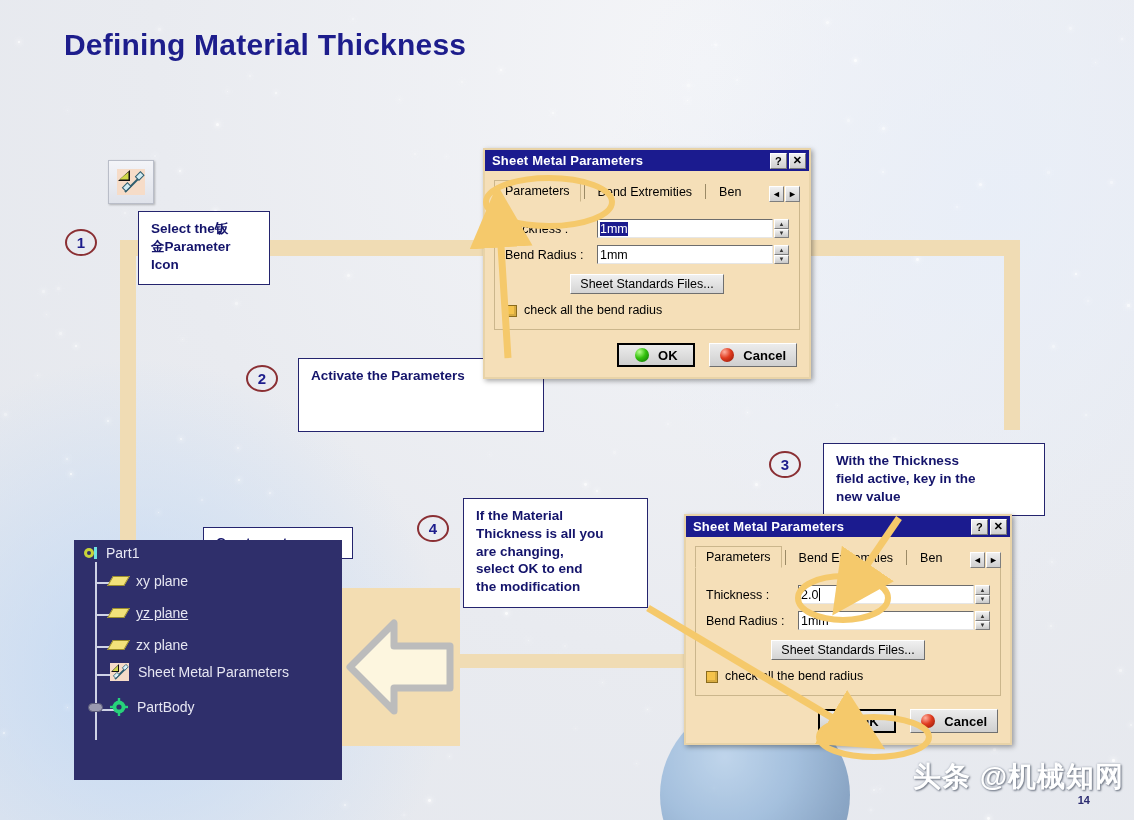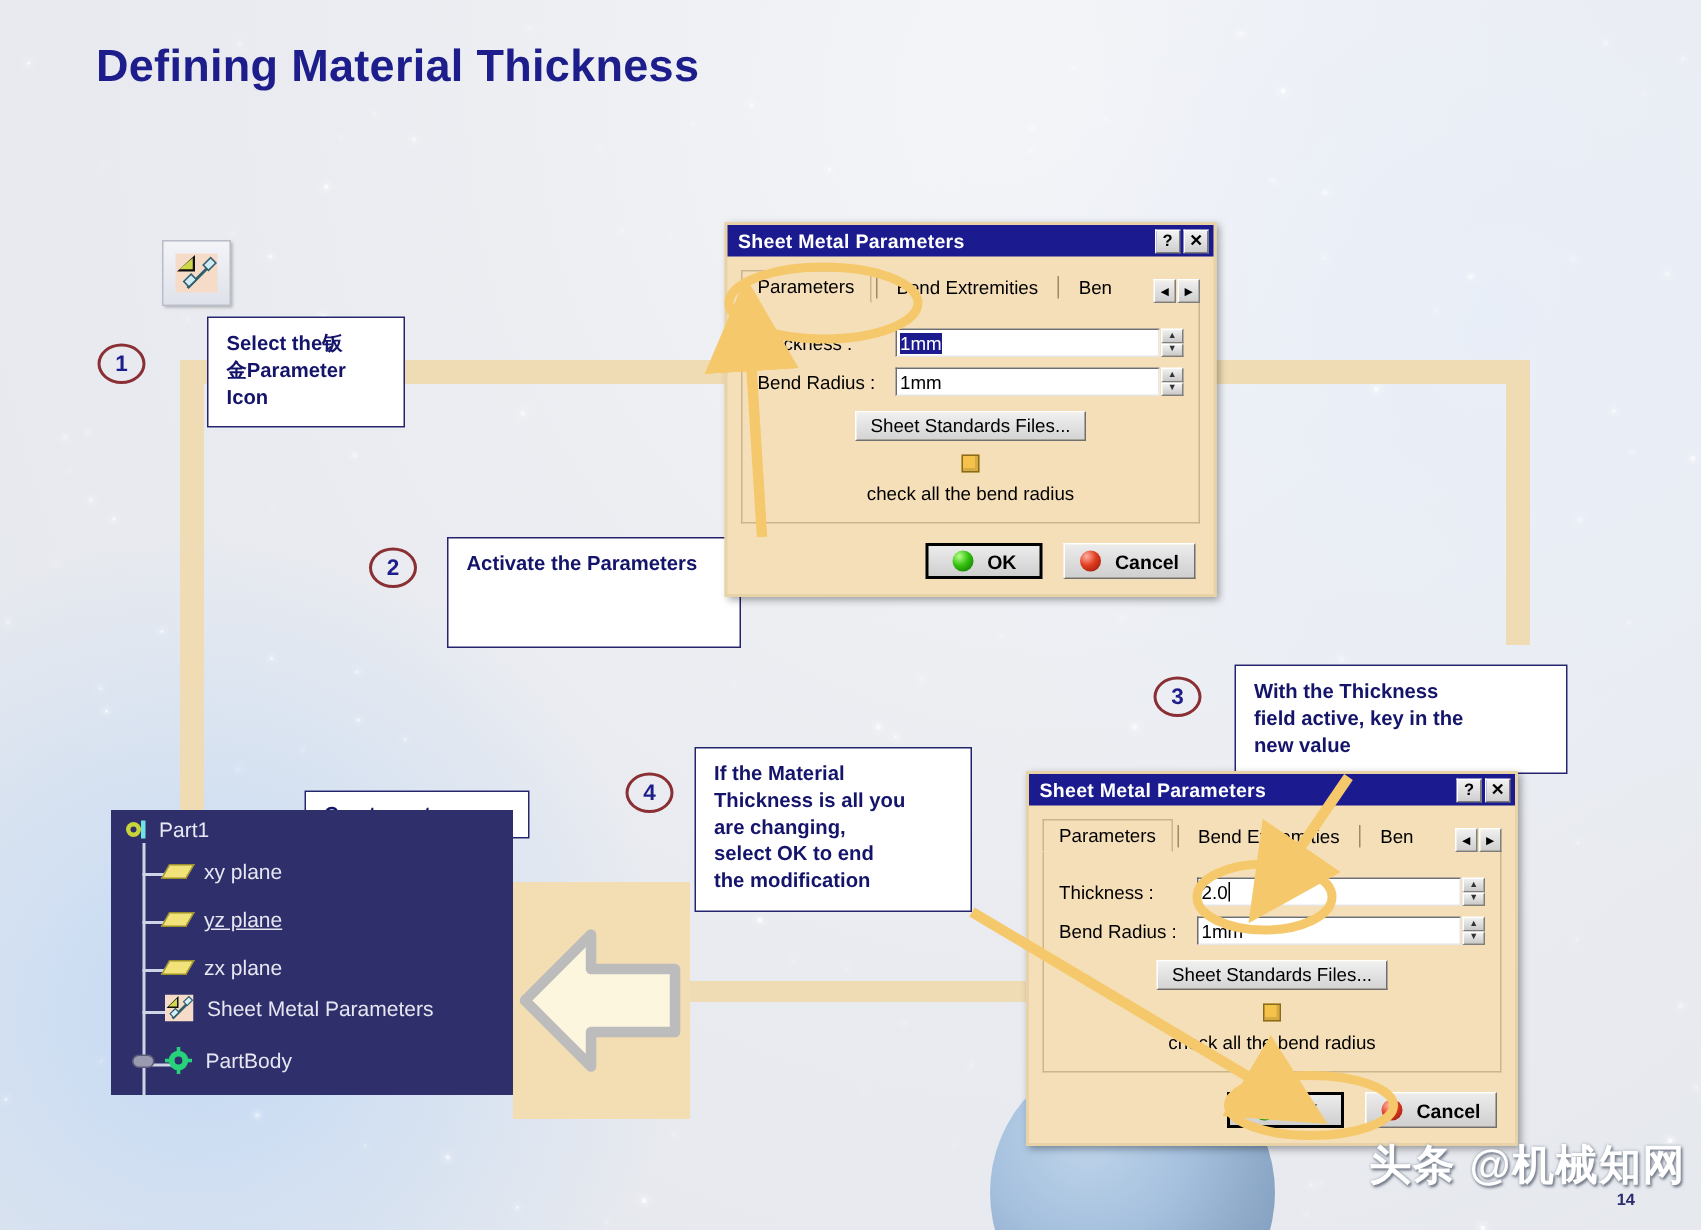--- a/index.html
+++ b/index.html
@@ -63,21 +63,21 @@
   
   #smp-toolbar-icon{
     position:absolute; left:108px; top:160px; width:46px; height:44px;
     background:linear-gradient(180deg,#f3f4f8 0%,#dfe2ea 100%);
     border:1px solid #b9bdc8; box-shadow:1px 1px 2px rgba(0,0,0,.25);
     display:flex; align-items:center; justify-content:center;
   }
 
   
   #spec-tree{
-    position:absolute; left:74px; top:540px; width:268px; height:190px;
+    position:absolute; left:74px; top:540px; width:268px; height:240px;
     background:#2f2f6b; color:#e8e8f4; overflow:hidden;
   }
   #spec-tree .tree-root{
     position:absolute; left:8px; top:5px;
     display:flex; align-items:center; gap:6px; font-size:14px;
   }
   .tree-row{
     position:absolute; left:36px; display:flex; align-items:center; gap:9px;
     font-size:14px; color:#e6e6f2; white-space:nowrap;
   }
@@ -157,21 +157,21 @@
     flex:1; background:linear-gradient(180deg,#f1f1f1,#c9c9c9);
     border:1px solid #7e7e7e; border-top-color:#fff; border-left-color:#fff;
     font-size:6px; display:flex; align-items:center; justify-content:center; color:#333;
   }
   .btn3d{
     background:linear-gradient(180deg,#f0f0f0 0%,#d4d4d4 100%);
     border:1px solid #6f6f6f; border-top-color:#ffffff; border-left-color:#ffffff;
     font-size:12.5px; padding:2px 9px; color:#000;
   }
   .std-files-row{ display:flex; justify-content:center; margin-top:10px; }
-  .check-row{ display:flex; align-items:center; gap:7px; margin-top:9px; font-size:12.5px;flex-direction:column; }
+  .check-row{ display:flex; align-items:flex-end; gap:7px; margin-top:9px; font-size:12.5px; }
   .chk{
     width:12px; height:12px; background:#f5c34a; border:1px solid #8a6b1d;
     box-shadow:inset -2px -2px 0 rgba(0,0,0,.12);
   }
   .dlg-footer{ display:flex; justify-content:flex-end; gap:14px; padding:9px 12px 10px 0; }
   .okbtn, .cancelbtn{
     display:flex; align-items:center; justify-content:center; gap:9px;
     min-width:78px; height:24px; padding:0 10px; font-size:13px; font-weight:bold;
   }
   .okbtn{
@@ -396,21 +396,21 @@
 <div class="step-num" style="left:417px; top:515px;">
     <span>4</span>
   </div>
 
 <div class="callout" style="left:138px; top:211px; width:132px; height:74px;">
   <div>Select the钣</div>
   <div>金Parameter</div>
   <div>Icon</div>
 </div>
 
-<div class="callout" style="left:298px; top:358px; width:196px; height:74px;">
+<div class="callout" style="left:298px; top:358px; width:246px; height:74px;">
   <div>Activate  the Parameters</div>
 </div>
 
 <div class="callout" style="left:823px; top:443px; width:222px; height:73px;">
   <div>With the Thickness</div>
   <div>field  active, key in the</div>
   <div>new value</div>
 </div>
 
 <div class="callout" style="left:463px; top:498px; width:185px; height:110px;">

